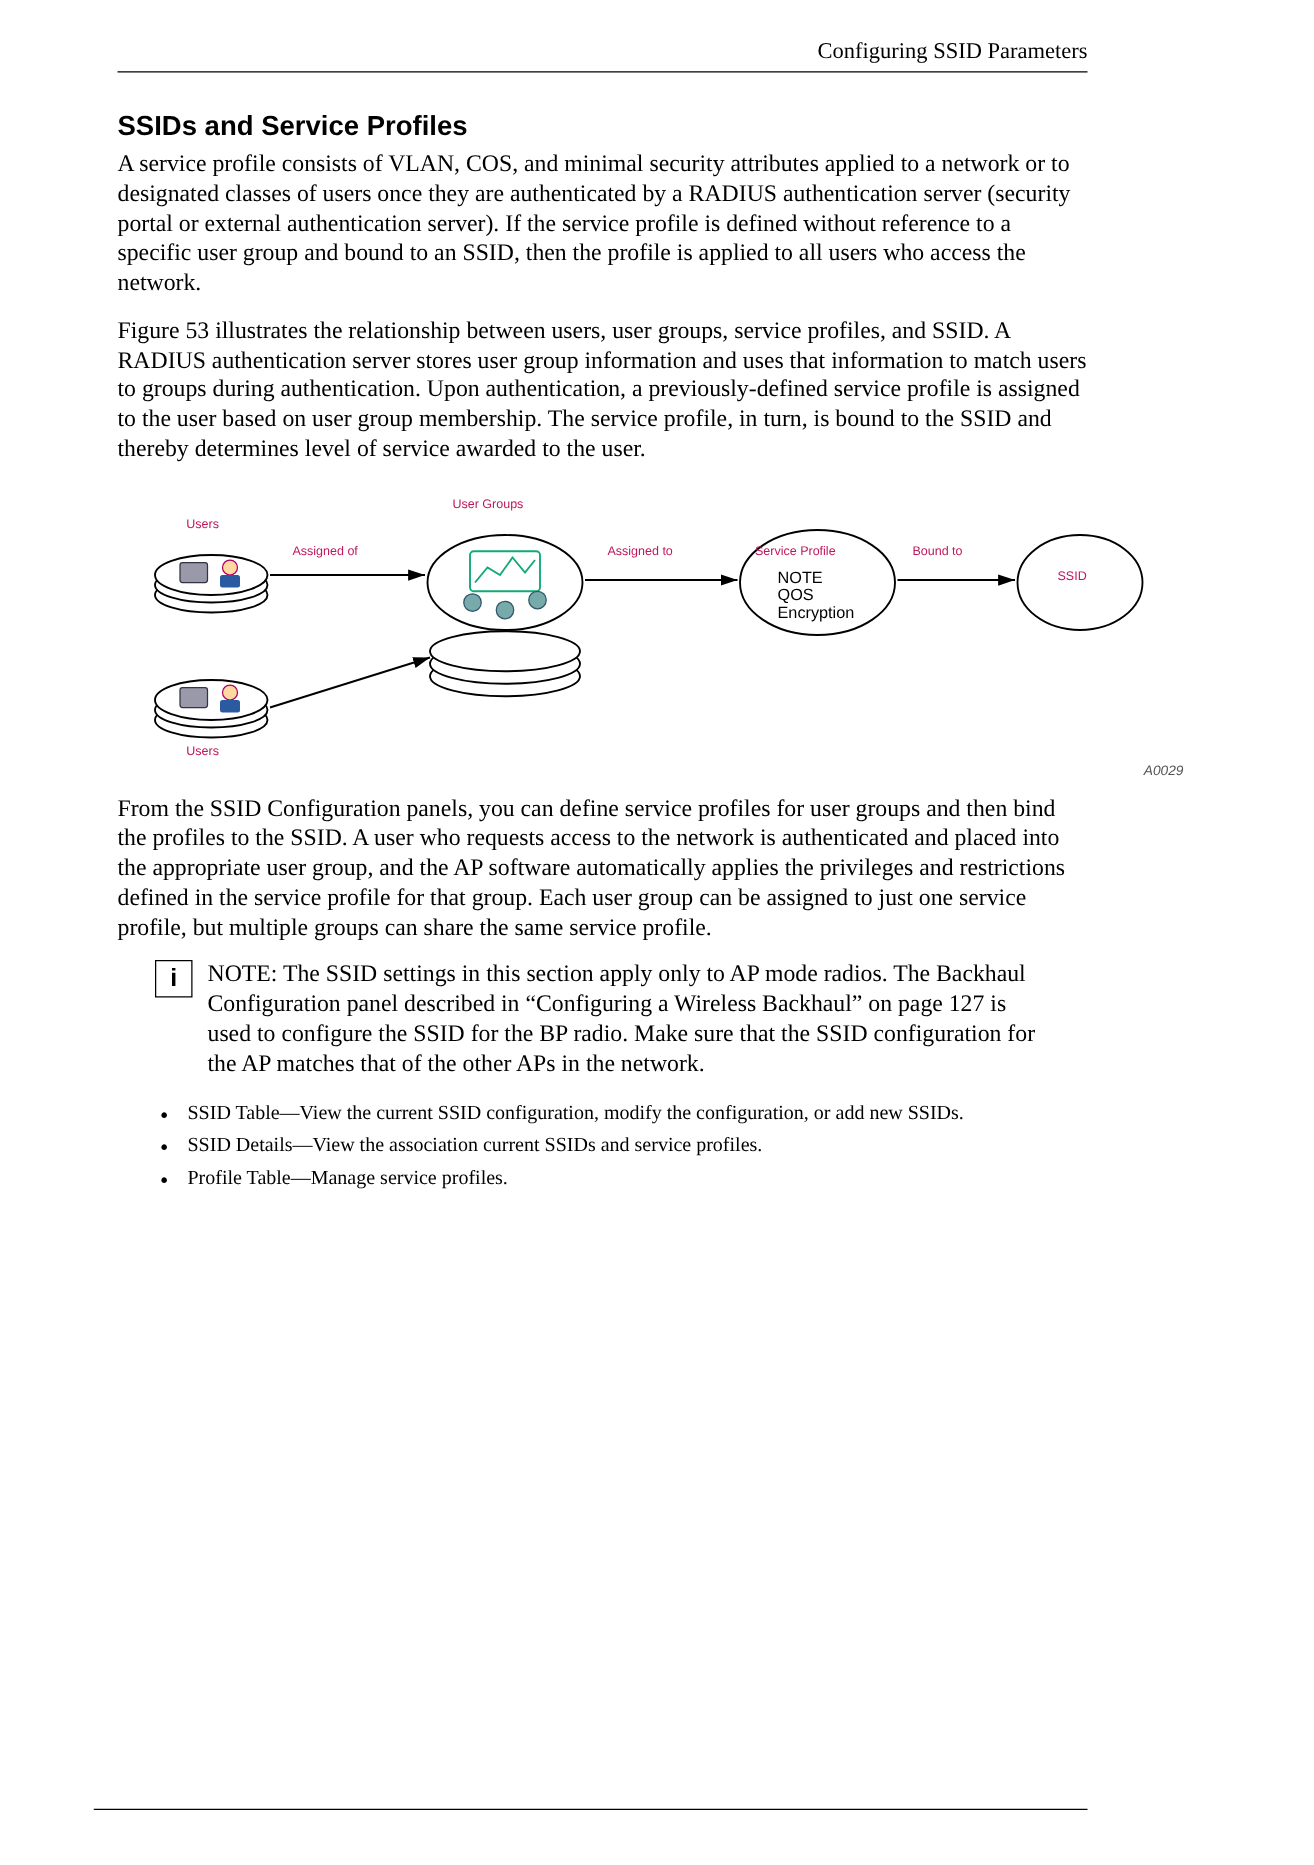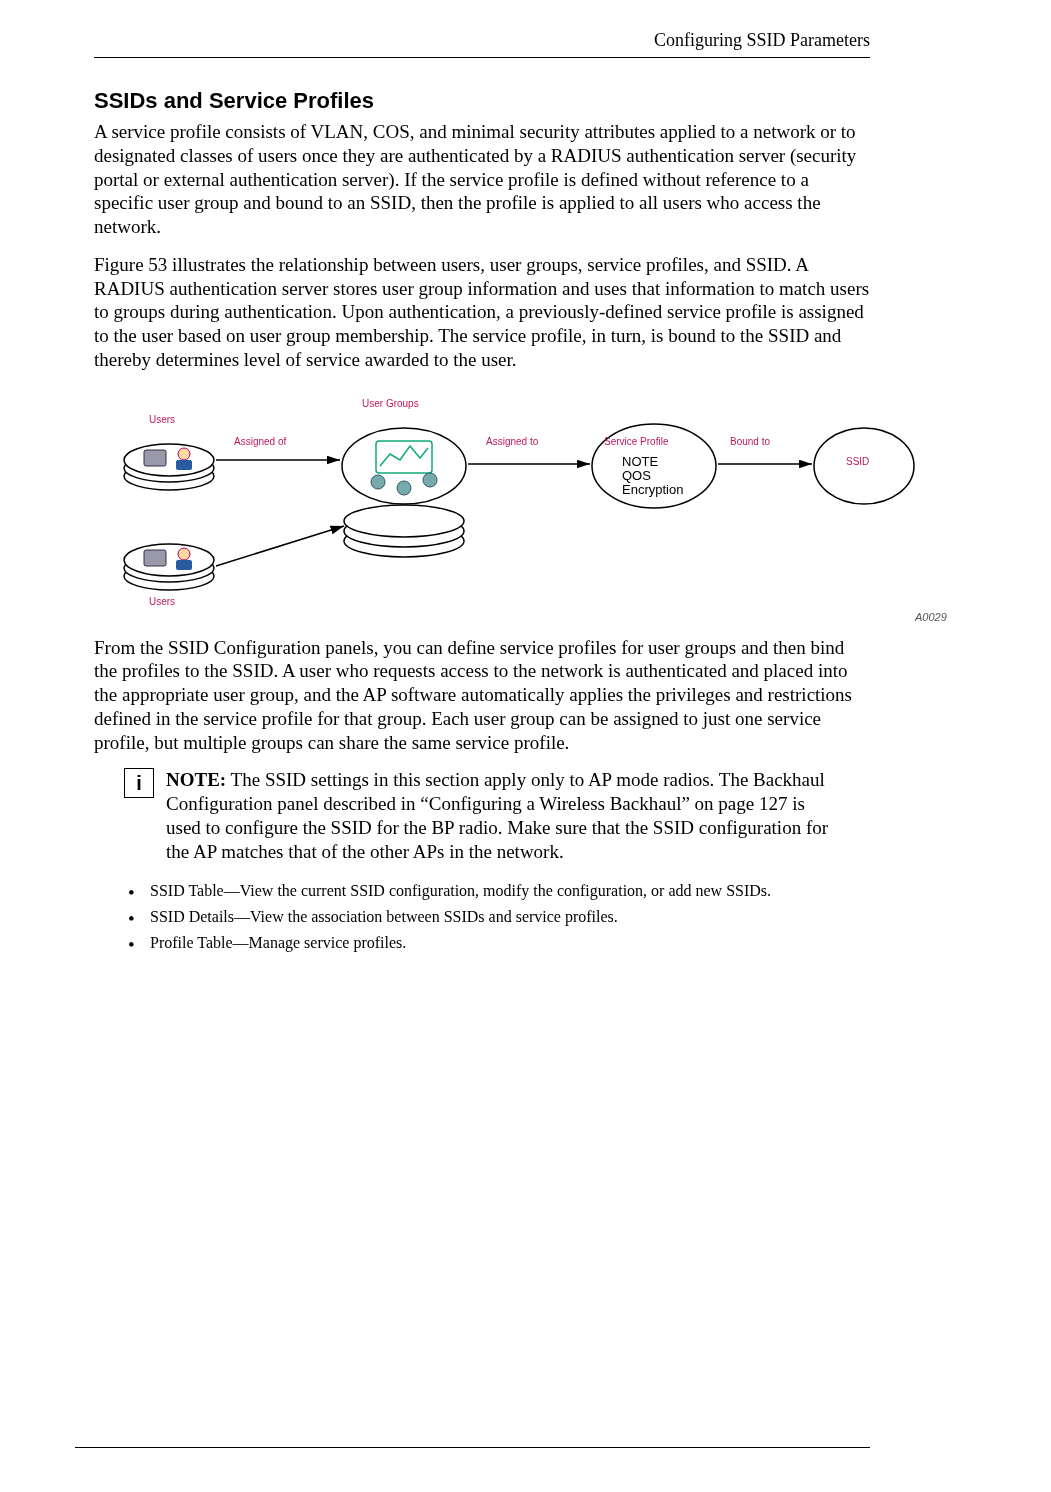--- a/index.html
+++ b/index.html
@@ -87,21 +87,21 @@
     justify-content: center;
     font-family: Arial, Helvetica, sans-serif;
     font-weight: bold;
     font-size: 20px;
   }
   .note-icon::before { content: ""; }
   .note-text {
     font-size: 19px;
     line-height: 1.25;
   }
-  .bold { font-weight: bold; text-align: center; }
+  .bold { font-weight: normal; text-align: center; }
   ul.tabs-list {
     margin: 0 0 0 34px;
     padding: 0;
   }
   ul.tabs-list li {
     font-size: 16px;
     line-height: 1.25;
     margin-bottom: 6px;
     list-style: none;
     position: relative;
@@ -224,21 +224,21 @@
       <span>i</span>
     </div>
     <div class="note-text">
       <span class="bold">NOTE:</span><span> The SSID settings in this section apply only to AP mode radios. The Backhaul Configuration panel described in “Configuring a Wireless Backhaul” on page 127 is used to configure the SSID for the BP radio. Make sure that the SSID configuration for the AP matches that of the other APs in the network.</span>
     </div>
   </div>
 
 
   <ul class="tabs-list">
     <li>SSID Table—View the current SSID configuration, modify the configuration, or add new SSIDs.</li>
-    <li>SSID Details—View the association between SSIDs and service profiles.</li>
+    <li>SSID Details—View the association current SSIDs and service profiles.</li>
     <li>Profile Table—Manage service profiles.</li>
   </ul>
 
   <div class="footer">
     <hr class="footer-rule">
   </div>
 
 </div>
 
 </body></html>

